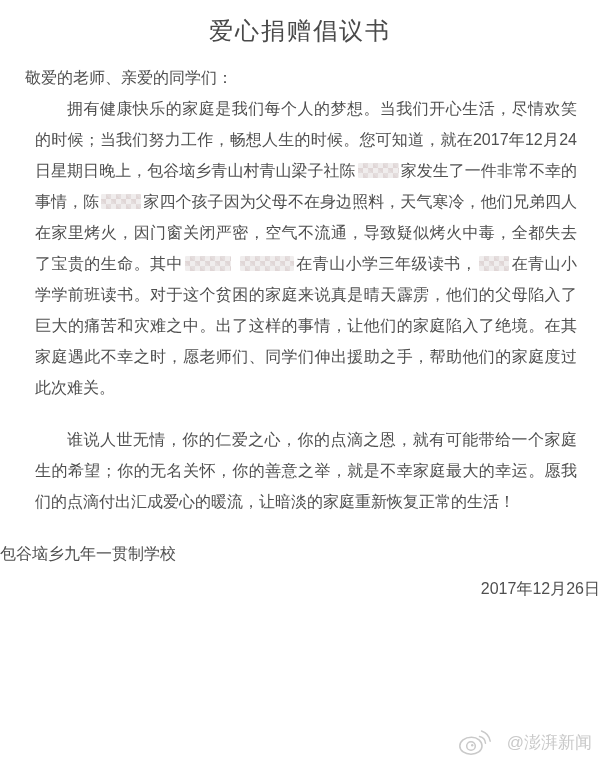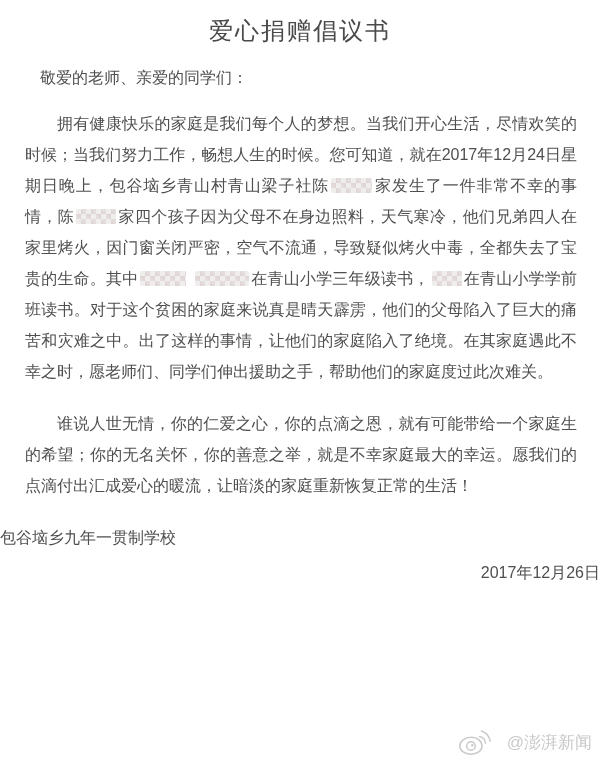--- a/index.html
+++ b/index.html
@@ -21,25 +21,25 @@
   .title {
     margin: 14px 0 15px 0;
     text-align: center;
     font-size: 24px;
     line-height: 33px;
     font-weight: 400;
     letter-spacing: 2px;
     color: #4a4a4a;
   }
   .salutation {
-    margin: 15px;
+    margin: 0;
     padding: 0 23px 0 25px;
   }
   .doc-body {
-    padding: 0 23px 0 25px;
+    padding: 0 23px 0 35px;
   }
   .para {
     margin: 0 0 21px 0;
     text-indent: 2em;
     text-align: justify;
   }
   .redacted {
     display: inline-block;
     height: 15px;
     vertical-align: -2px;

